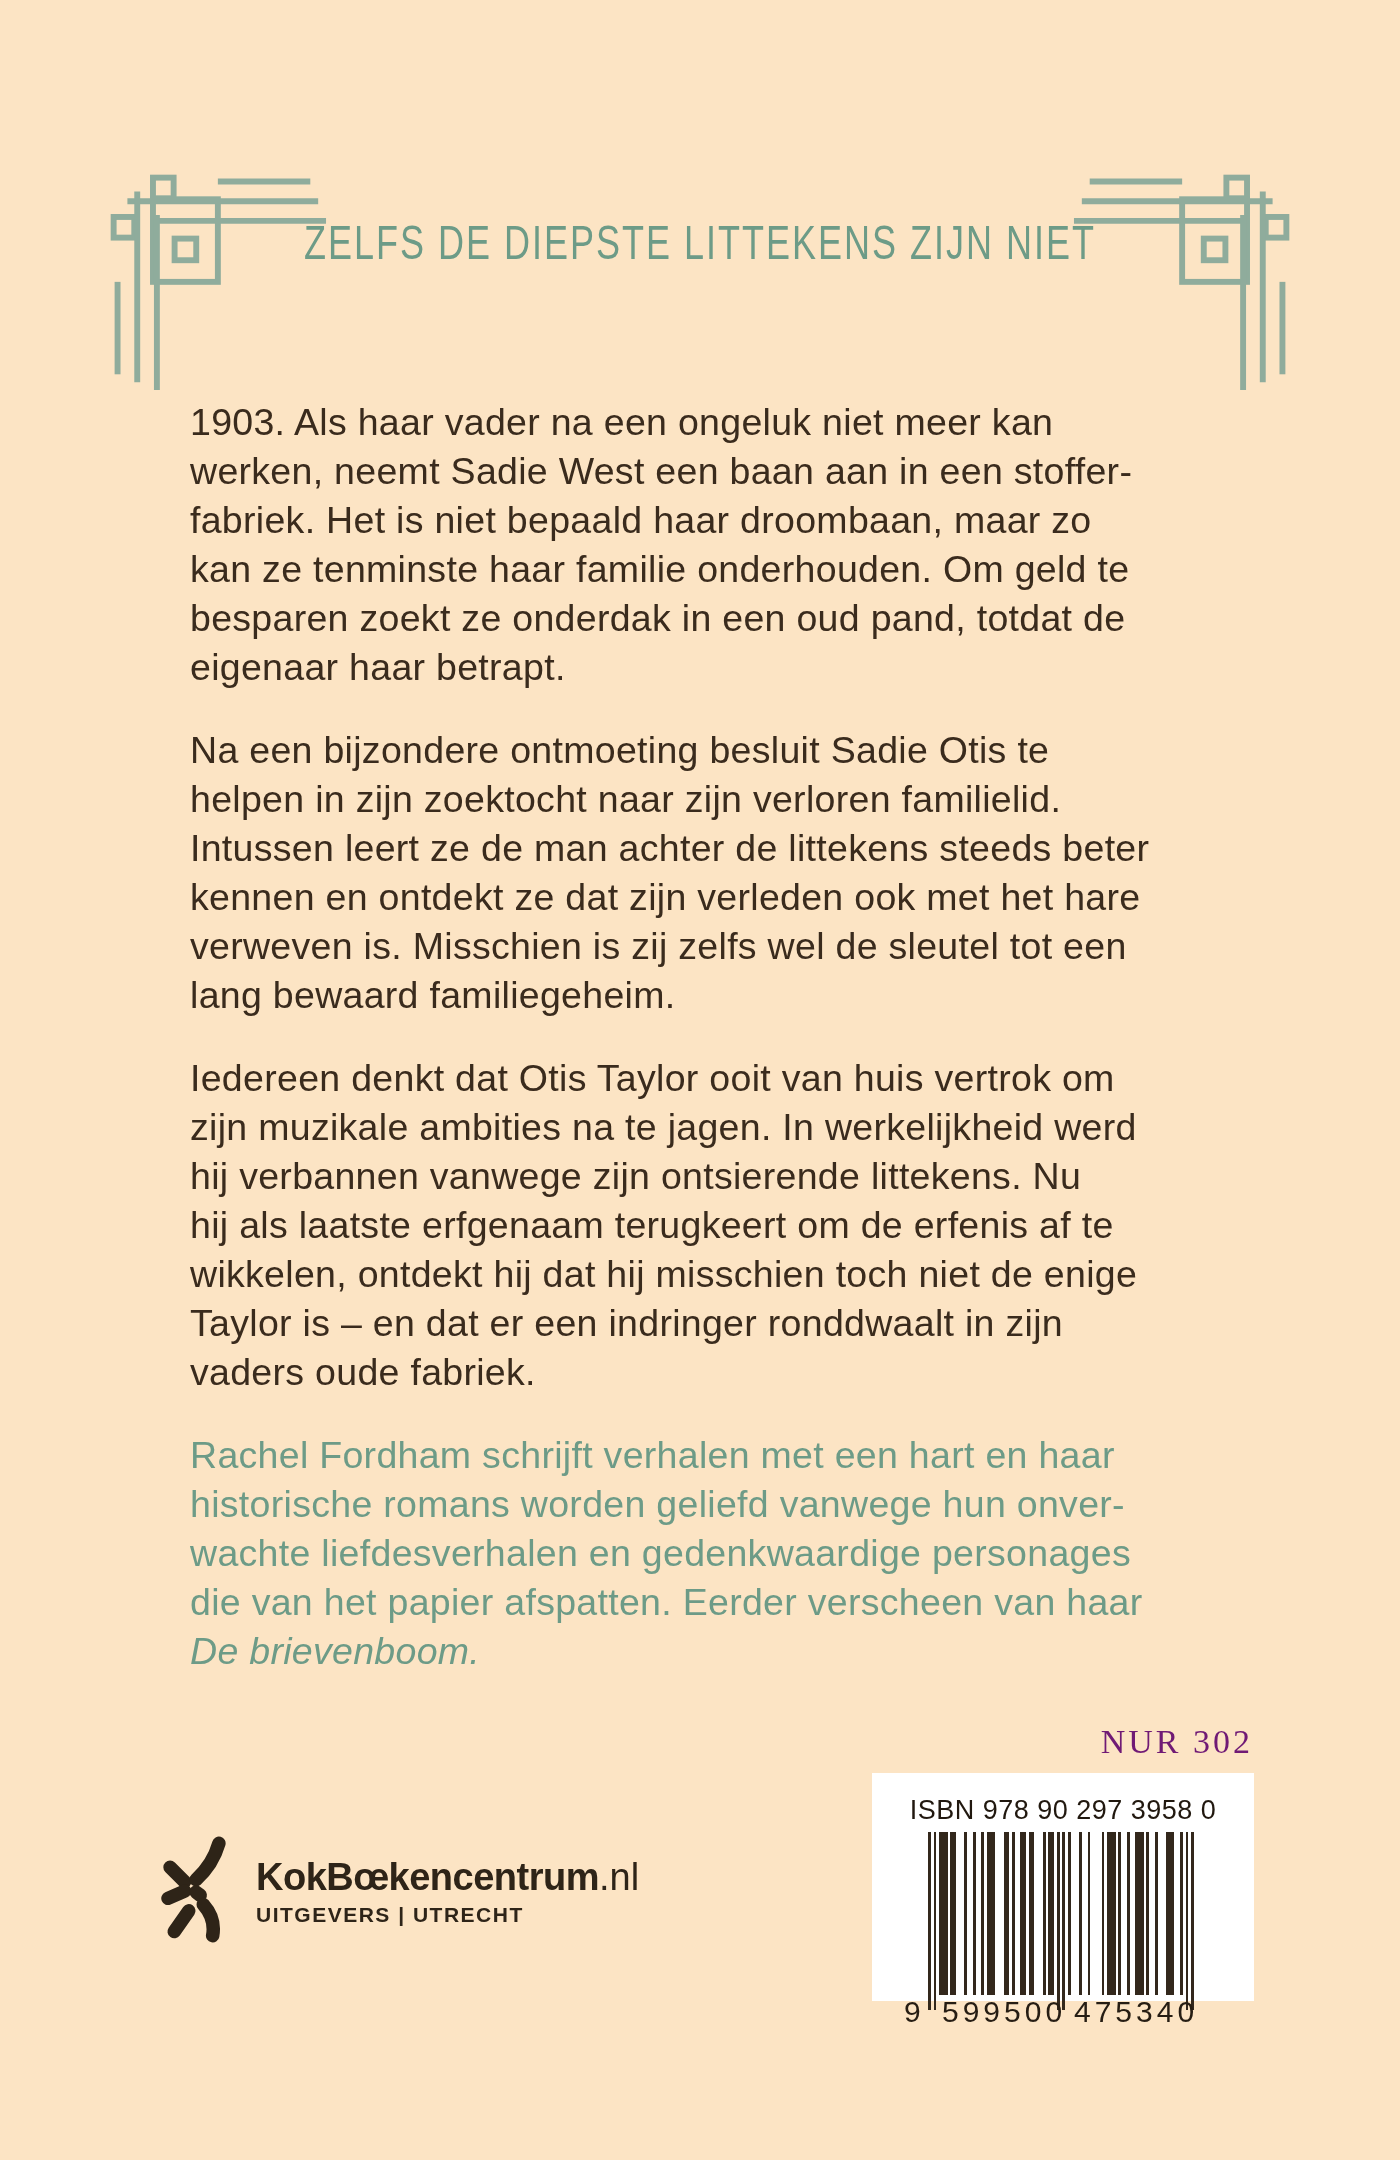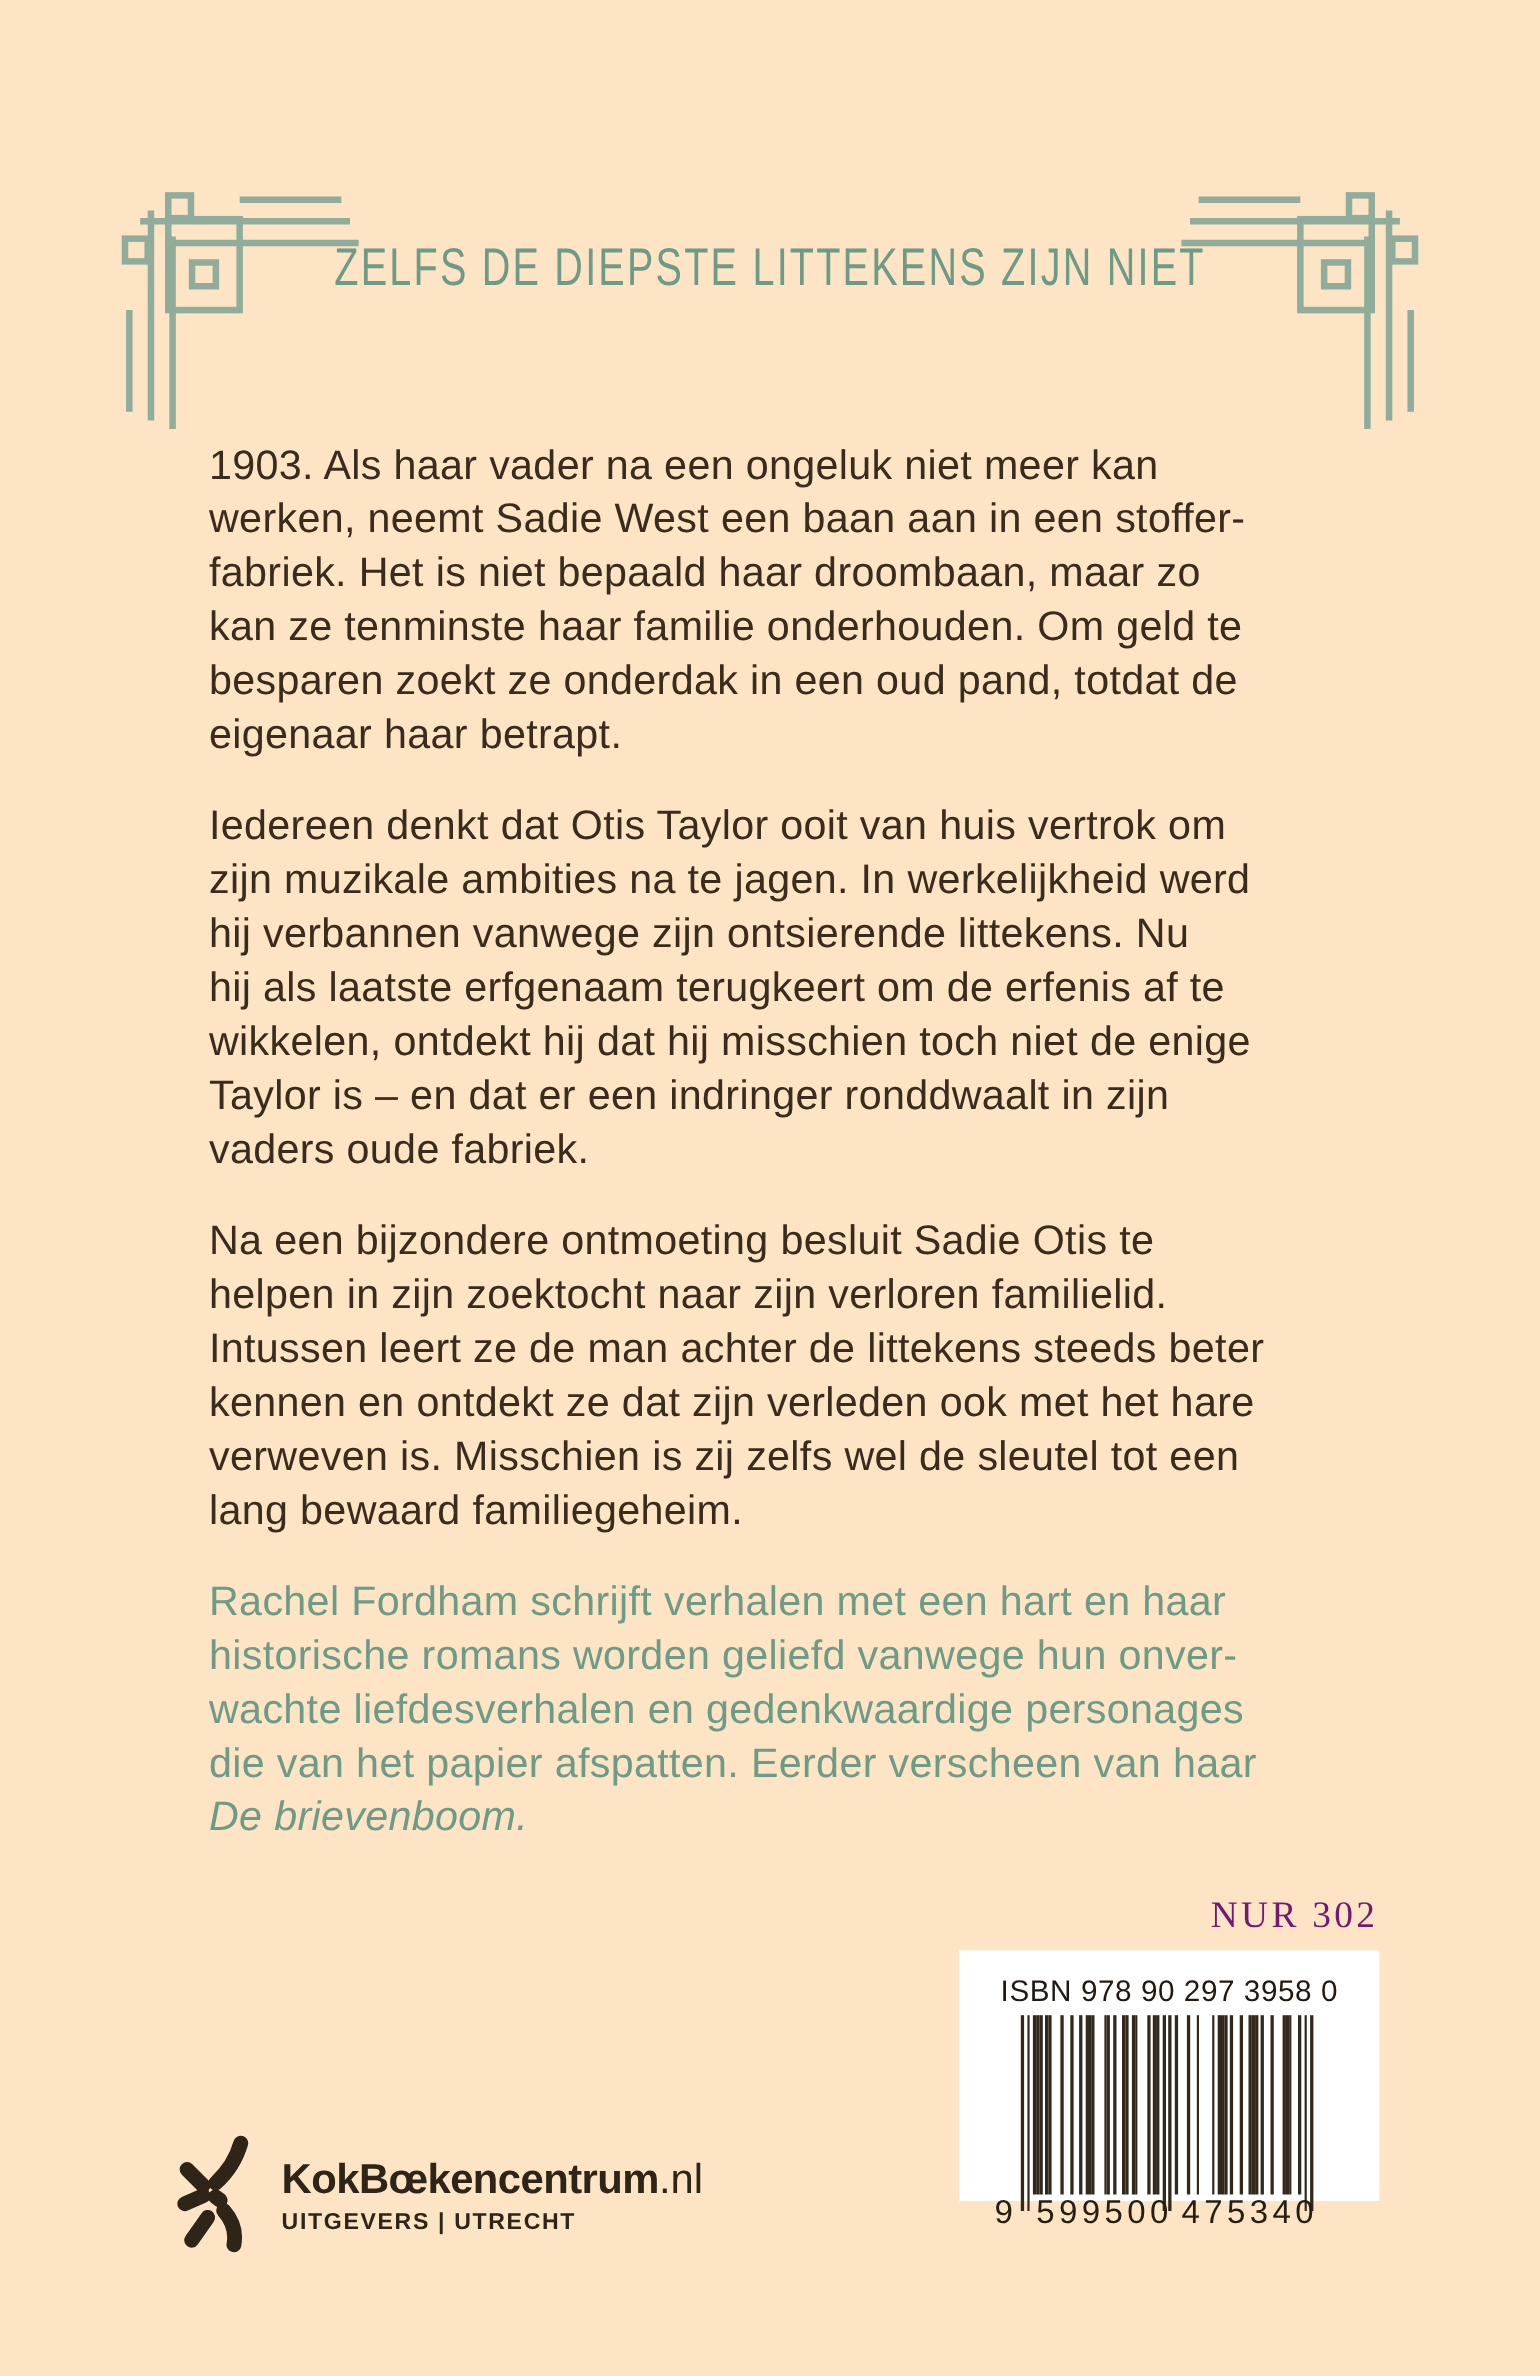--- a/index.html
+++ b/index.html
@@ -36,21 +36,21 @@
     font-size:27px;letter-spacing:0.5px;color:#21180f;}
   .bars{position:absolute;left:56px;top:59px;width:266px;height:178px;overflow:visible;}
   .bars .bar{position:absolute;top:0;background:#33281c;}
   .bar-digits{position:absolute;left:56px;top:222px;width:266px;height:34px;
     font-size:30px;color:#261d13;}
   .bar-digits .d-first{position:absolute;left:-24px;top:0;}
   .bar-digits .d-left{position:absolute;left:14px;top:0;width:112px;letter-spacing:4px;text-align:center;}
   .bar-digits .d-right{position:absolute;left:146px;top:0;width:112px;letter-spacing:4px;text-align:center;}
 
   
-  .publisher{position:absolute;left:160px;top:1940px;display:flex;align-items:flex-start;}
+  .publisher{position:absolute;left:160px;top:1835px;display:flex;align-items:flex-start;}
   .pub-icon{width:70px;height:108px;flex:0 0 auto;}
   .pub-text{margin-left:26px;margin-top:22px;}
   .pub-name{font-size:38px;color:#2e2418;line-height:40px;}
   .pub-name strong{font-weight:bold;letter-spacing:-0.5px;}
   .pub-name .pub-nl{font-weight:normal;}
   .pub-sub{font-size:21px;font-weight:bold;letter-spacing:1.5px;color:#2e2418;margin-top:6px;}
 </style>
 </head>
 <body>
 
@@ -85,33 +85,33 @@
     <div class="tag-line"><span>ZELFS DE DIEPSTE LITTEKENS ZIJN NIET</span></div>
   </div>
 
   <div class="copy">
     <p><strong>1903.</strong><span> Als haar vader na een ongeluk niet meer kan
 werken, neemt Sadie West een baan aan in een stoffer-
 fabriek. Het is niet bepaald haar droombaan, maar zo
 kan ze tenminste haar familie onderhouden. Om geld te
 besparen zoekt ze onderdak in een oud pand, totdat de
 eigenaar haar betrapt.</span></p>
+    <p>Na een bijzondere ontmoeting besluit Sadie Otis te
+helpen in zijn zoektocht naar zijn verloren familielid.
+Intussen leert ze de man achter de littekens steeds beter
+kennen en ontdekt ze dat zijn verleden ook met het hare
+verweven is. Misschien is zij zelfs wel de sleutel tot een
+lang bewaard familiegeheim.</p>
     <p>Iedereen denkt dat Otis Taylor ooit van huis vertrok om
 zijn muzikale ambities na te jagen. In werkelijkheid werd
 hij verbannen vanwege zijn ontsierende littekens. Nu
 hij als laatste erfgenaam terugkeert om de erfenis af te
 wikkelen, ontdekt hij dat hij misschien toch niet de enige
 Taylor is – en dat er een indringer ronddwaalt in zijn
 vaders oude fabriek.</p>
-    <p>Na een bijzondere ontmoeting besluit Sadie Otis te
-helpen in zijn zoektocht naar zijn verloren familielid.
-Intussen leert ze de man achter de littekens steeds beter
-kennen en ontdekt ze dat zijn verleden ook met het hare
-verweven is. Misschien is zij zelfs wel de sleutel tot een
-lang bewaard familiegeheim.</p>
     <p class="bio"><strong>Rachel Fordham</strong><span> schrijft verhalen met een hart en haar
 historische romans worden geliefd vanwege hun onver-
 wachte liefdesverhalen en gedenkwaardige personages
 die van het papier afspatten. Eerder verscheen van haar
 </span><em>De brievenboom.</em></p>
   </div>
 
   <div class="nur">NUR 302</div>
 
   <div class="barcode-box">

